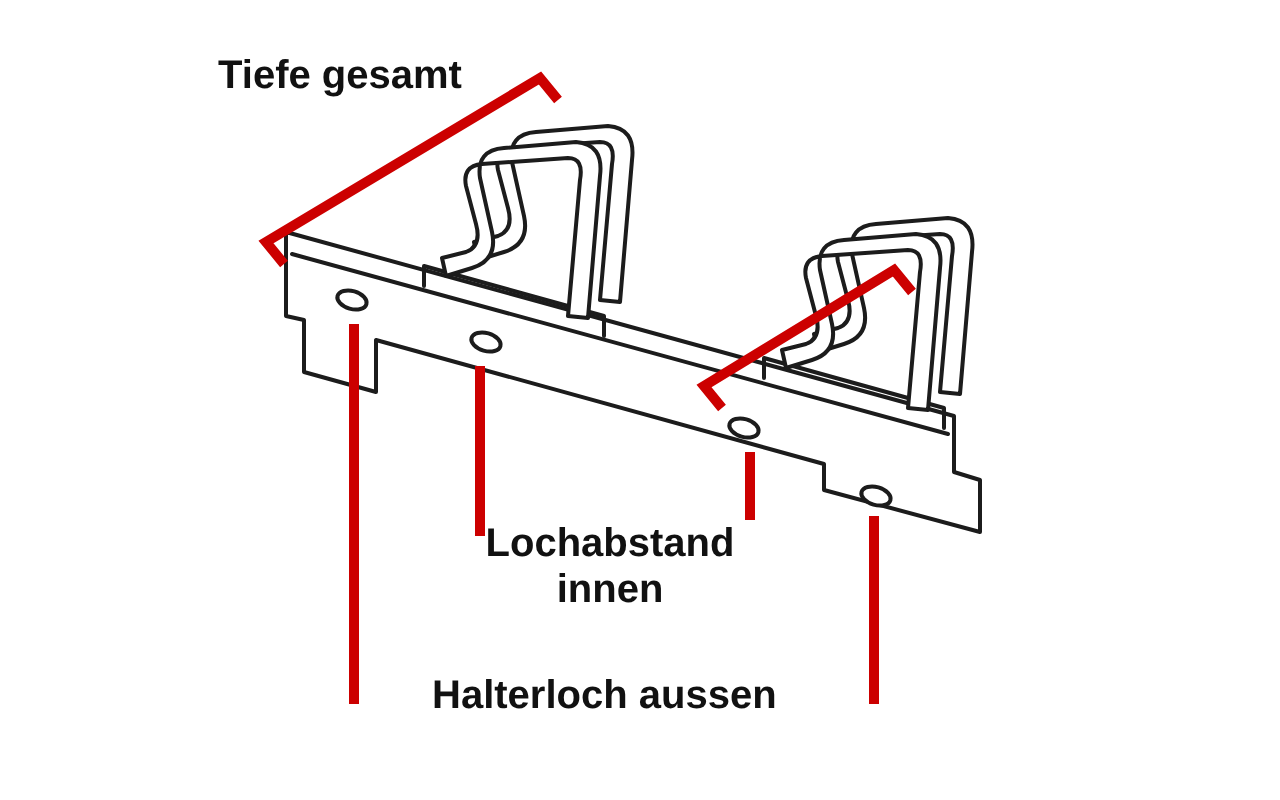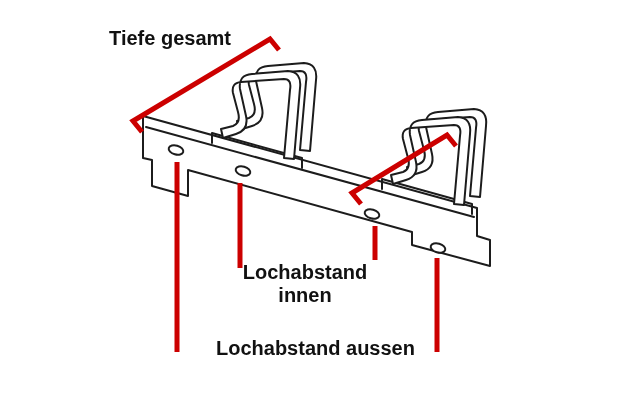--- a/index.html
+++ b/index.html
@@ -106,15 +106,15 @@
       <path d="M 177 162 L 177 352"></path>
       <path d="M 437 258 L 437 352"></path>
     </g>
   </svg>
 
   <div class="dim-label" style="left:108px; top:27px; width:124px;">Tiefe gesamt</div>
 
 
   <div class="dim-label" style="left:240px; top:261px; width:130px;">Lochabstand innen</div>
 
-  <div class="dim-label nowrap" style="left:216px; top:337px;">Lochabstand aussen</div>
+  <div class="dim-label nowrap" style="left:216px; top:337px;">Halterloch aussen</div>
 
 </div>
 
 </body></html>

